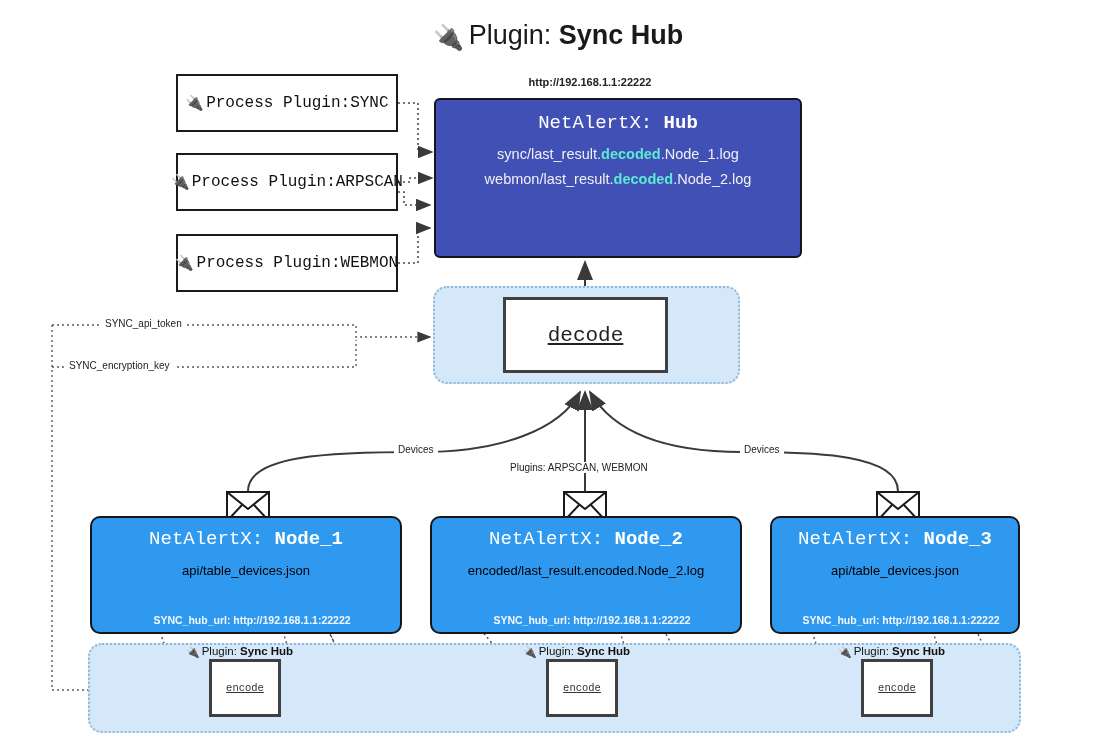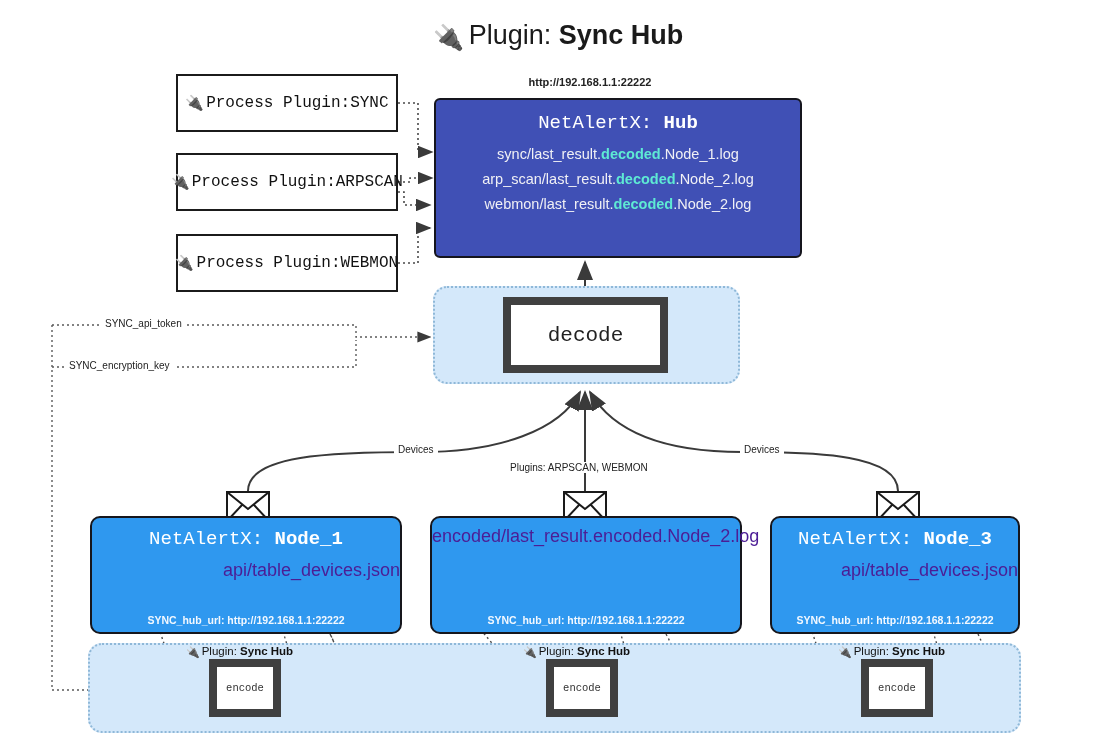--- a/index.html
+++ b/index.html
@@ -37,21 +37,21 @@
   #hub .loglist{margin-top:6px;}
   #hub .logline{color:#f0f0f5;font-size:14.5px;line-height:25px;text-align:center;white-space:nowrap;}
   #hub .logline b{font-weight:700;color:#5eead4;text-align:center;}
 
   
   .lightbox{background:#d4e8fa;border:2px dotted #8fb8d8;border-radius:14px;}
   #decode-wrap{left:433px;top:286px;width:307px;height:98px;}
   #bottom-wrap{left:88px;top:643px;width:933px;height:90px;}
 
   
-  .whitebox{background:#fff;border:8px solid #404040;display:flex;align-items:center;justify-content:center;}
+  .whitebox{background:#fff;border:3px solid #404040;display:flex;align-items:center;justify-content:center;text-decoration:underline;}
   #decode{left:503px;top:297px;width:165px;height:76px;font-size:21px;
           font-family:"Liberation Mono","DejaVu Sans Mono",monospace;color:#222;}
   .encbox{width:72px;height:58px;font-size:10.5px;color:#333;
           font-family:"Liberation Mono","DejaVu Sans Mono",monospace;}
   #enc0{left:209px;top:659px;}
   #enc1{left:546px;top:659px;}
   #enc2{left:861px;top:659px;}
 
   .enc-label{font-size:11.5px;color:#111;white-space:nowrap;}
   .enc-label .plug{font-size:11px;margin-right:2px;vertical-align:-1px;}
@@ -62,23 +62,23 @@
 
   
   .node{background:#2f98ef;border:2px solid #16161c;border-radius:10px;height:118px;}
   #node0{left:90px;top:516px;width:312px;}
   #node1{left:430px;top:516px;width:312px;}
   #node2{left:770px;top:516px;width:250px;}
   .node .n-title{margin-top:8px;text-align:center;font-family:"Liberation Mono","DejaVu Sans Mono",monospace;
                  font-size:19px;color:#fff;white-space:nowrap;line-height:26px;}
   .node .n-title b{font-weight:700;}
   .node .n-lines{margin-top:6px;}
-  .node .n-line{text-align:right;color:#4c1d95;font-size:18px;line-height:25px;white-space:nowrap;}
+  .node .n-line{text-align:center;color:#000000;font-size:13px;line-height:25px;white-space:nowrap;}
   .node .n-foot{position:absolute;left:0;bottom:6px;width:100%;text-align:center;
-                font-size:10.5px;font-weight:600;color:#f2f8ff;white-space:nowrap;}
+                font-size:10.5px;font-weight:600;color:#f2f8ff;white-space:nowrap;padding-left:6px;}
 
   
   .env{width:44px;height:31px;}
   #env0{left:226px;top:491px;}
   #env1{left:563px;top:491px;}
   #env2{left:876px;top:491px;}
 
   
   .wlabel{font-size:10px;color:#222;background:#fff;padding:0 4px;white-space:nowrap;}
   #lab-devices-l{left:394px;top:444px;}
@@ -168,21 +168,20 @@
   </div>
   <div class="abs procbox" id="proc2">
     <div class="l1"><span class="plug">🔌</span><span>Process Plugin:</span></div>
     <div class="l2">WEBMON</div>
   </div>
 
   <div class="abs" id="hub">
     <div class="hub-title"><span>NetAlertX: </span><b>Hub</b></div>
     <div class="loglist">
       <div class="logline"><span>sync/last_result.</span><b>decoded</b><span>.Node_1.log</span></div>
-      <div class="logline"><span>arp_scan/last_result.</span><b>decoded</b><span>.Node_2.log</span></div>
       <div class="logline"><span>webmon/last_result.</span><b>decoded</b><span>.Node_2.log</span></div>
     </div>
   </div>
 
   <div class="abs lightbox" id="decode-wrap"></div>
   <div class="abs whitebox" id="decode">decode</div>
 
   <div class="abs wlabel" id="lab-devices-l">Devices</div>
   <div class="abs wlabel" id="lab-devices-r">Devices</div>
   <div class="abs wlabel" id="lab-plugins">Plugins: ARPSCAN, WEBMON</div>
@@ -204,20 +203,21 @@
 
   <div class="abs node" id="node0">
     <div class="n-title"><span>NetAlertX: </span><b>Node_1</b></div>
     <div class="n-lines">
       <div class="n-line">api/table_devices.json</div>
     </div>
     <div class="n-foot">SYNC_hub_url: http://192.168.1.1:22222</div>
   </div>
 
   <div class="abs node" id="node1">
+    <div class="n-title"><span>NetAlertX: </span><b>Node_2</b></div>
     <div class="n-lines">
       <div class="n-line">encoded/last_result.encoded.Node_2.log</div>
     </div>
     <div class="n-foot">SYNC_hub_url: http://192.168.1.1:22222</div>
   </div>
 
   <div class="abs node" id="node2">
     <div class="n-title"><span>NetAlertX: </span><b>Node_3</b></div>
     <div class="n-lines">
       <div class="n-line">api/table_devices.json</div>

